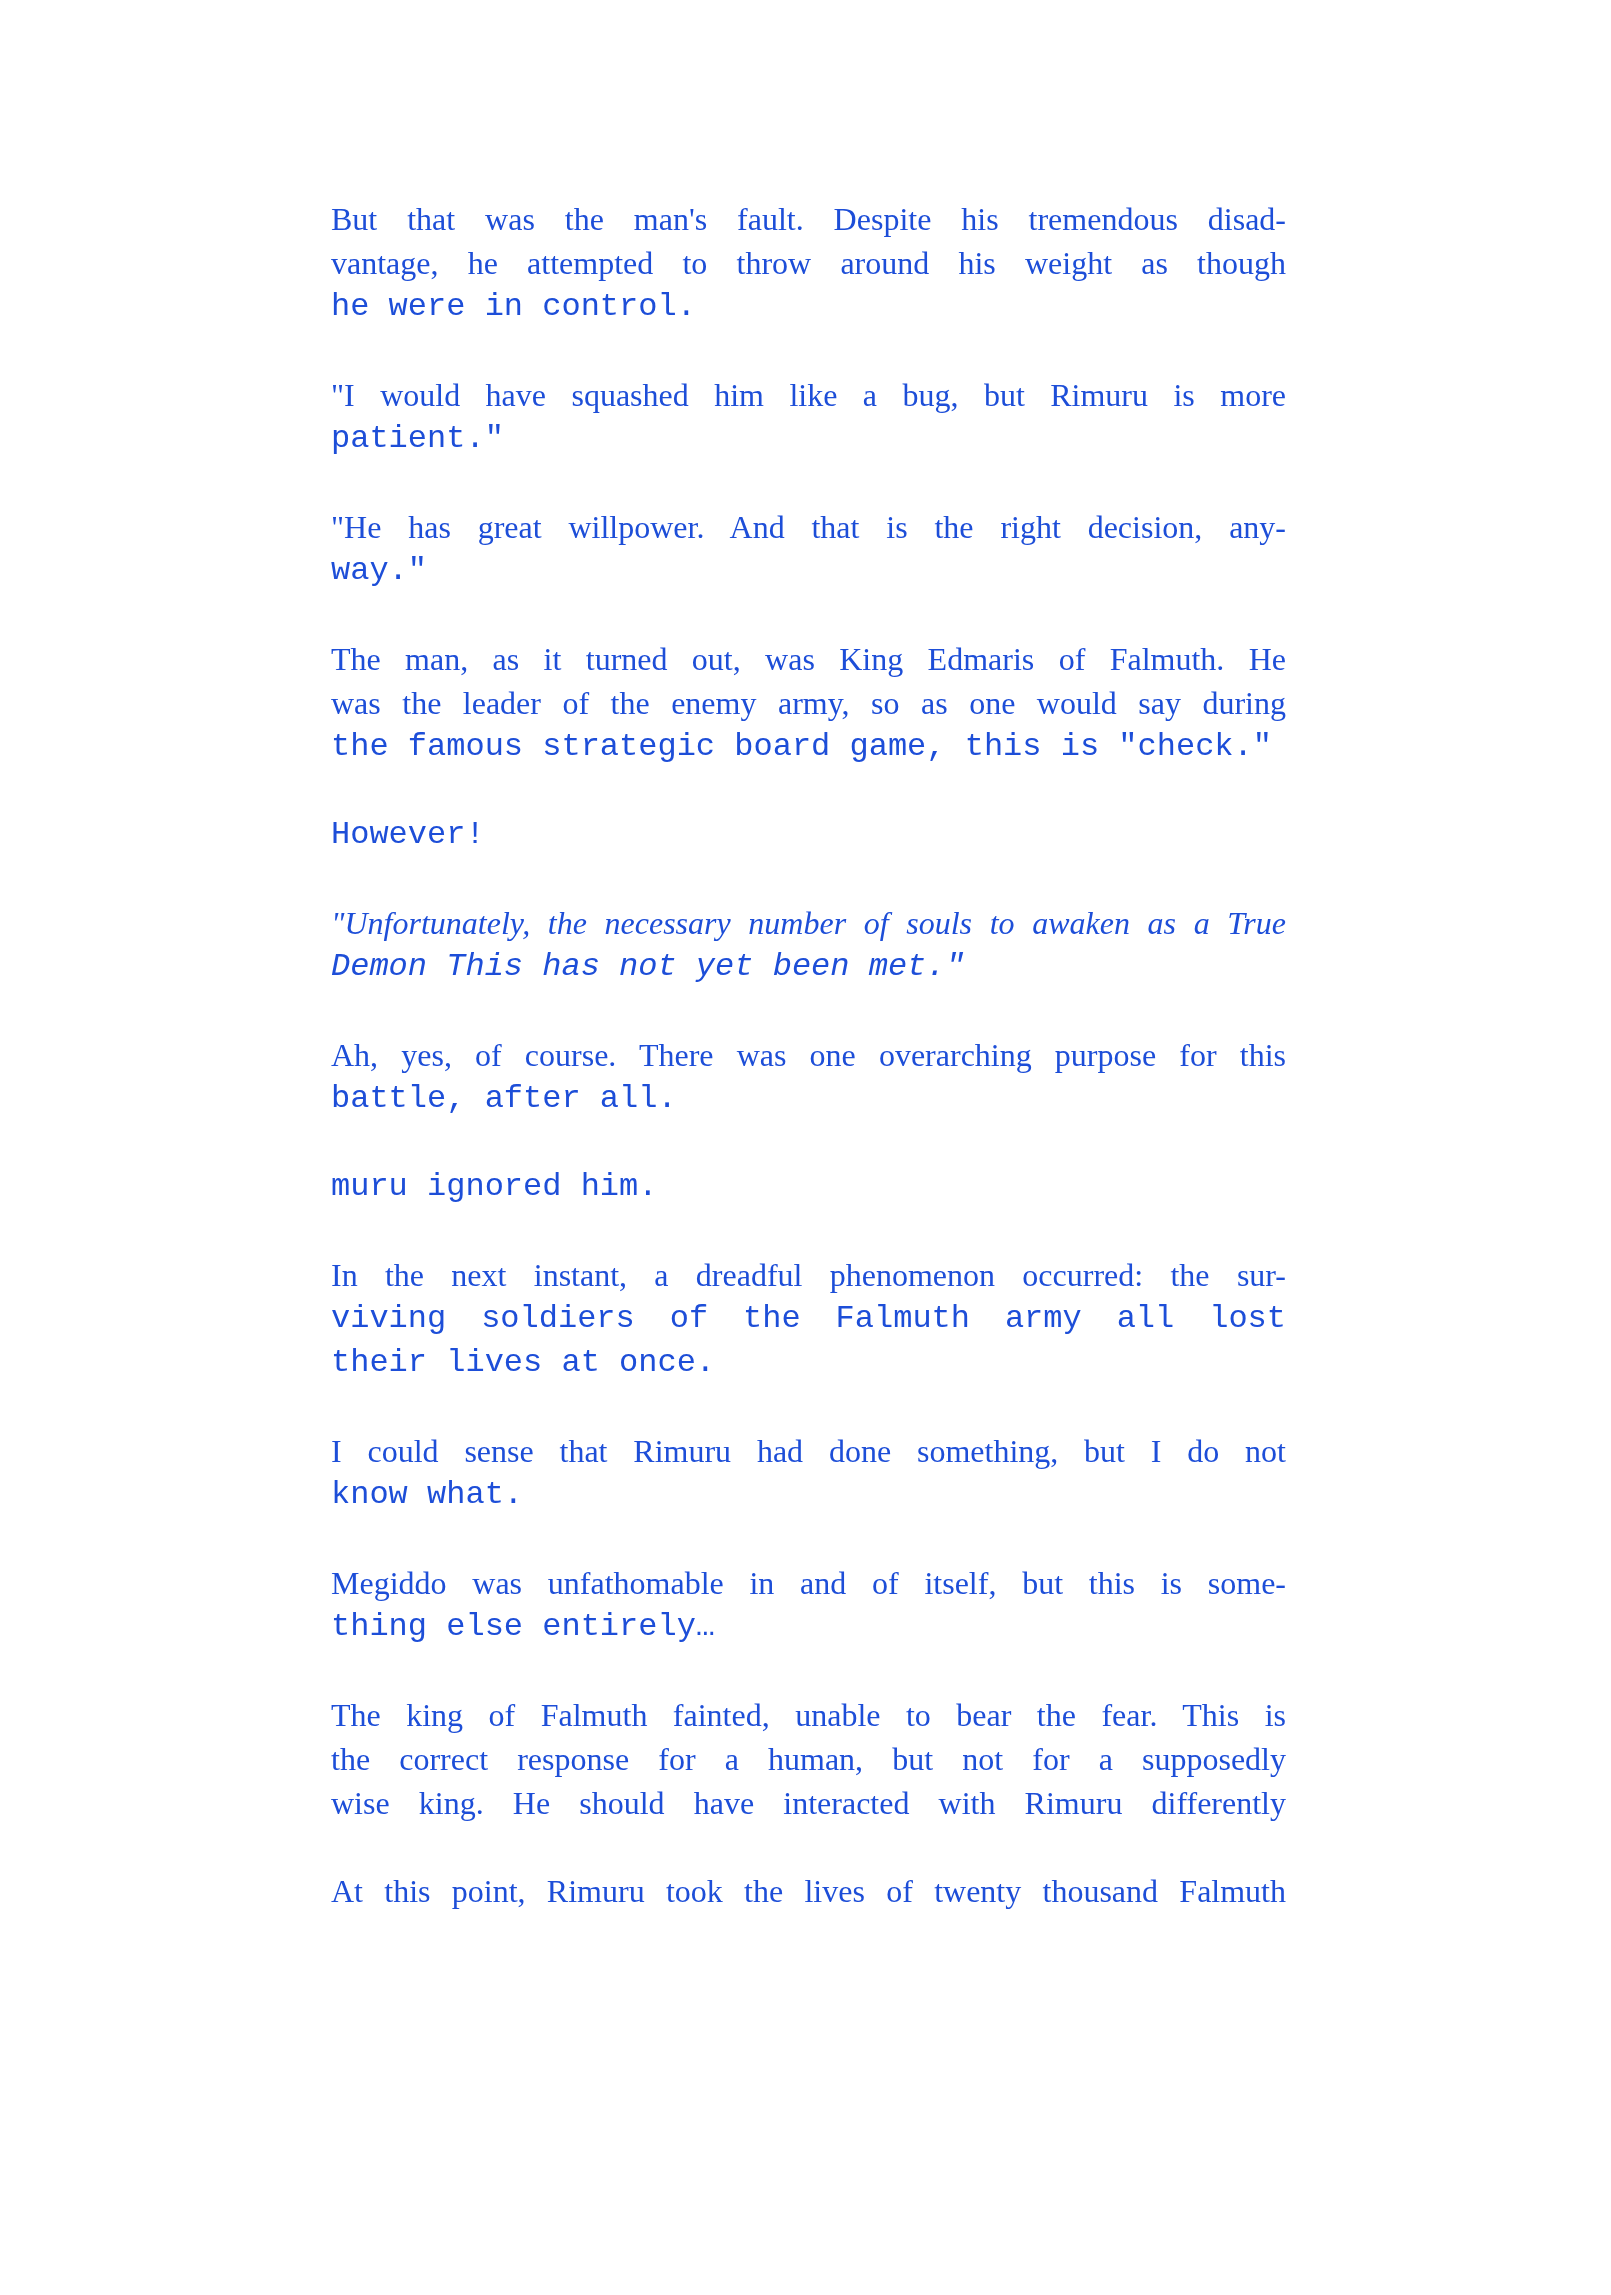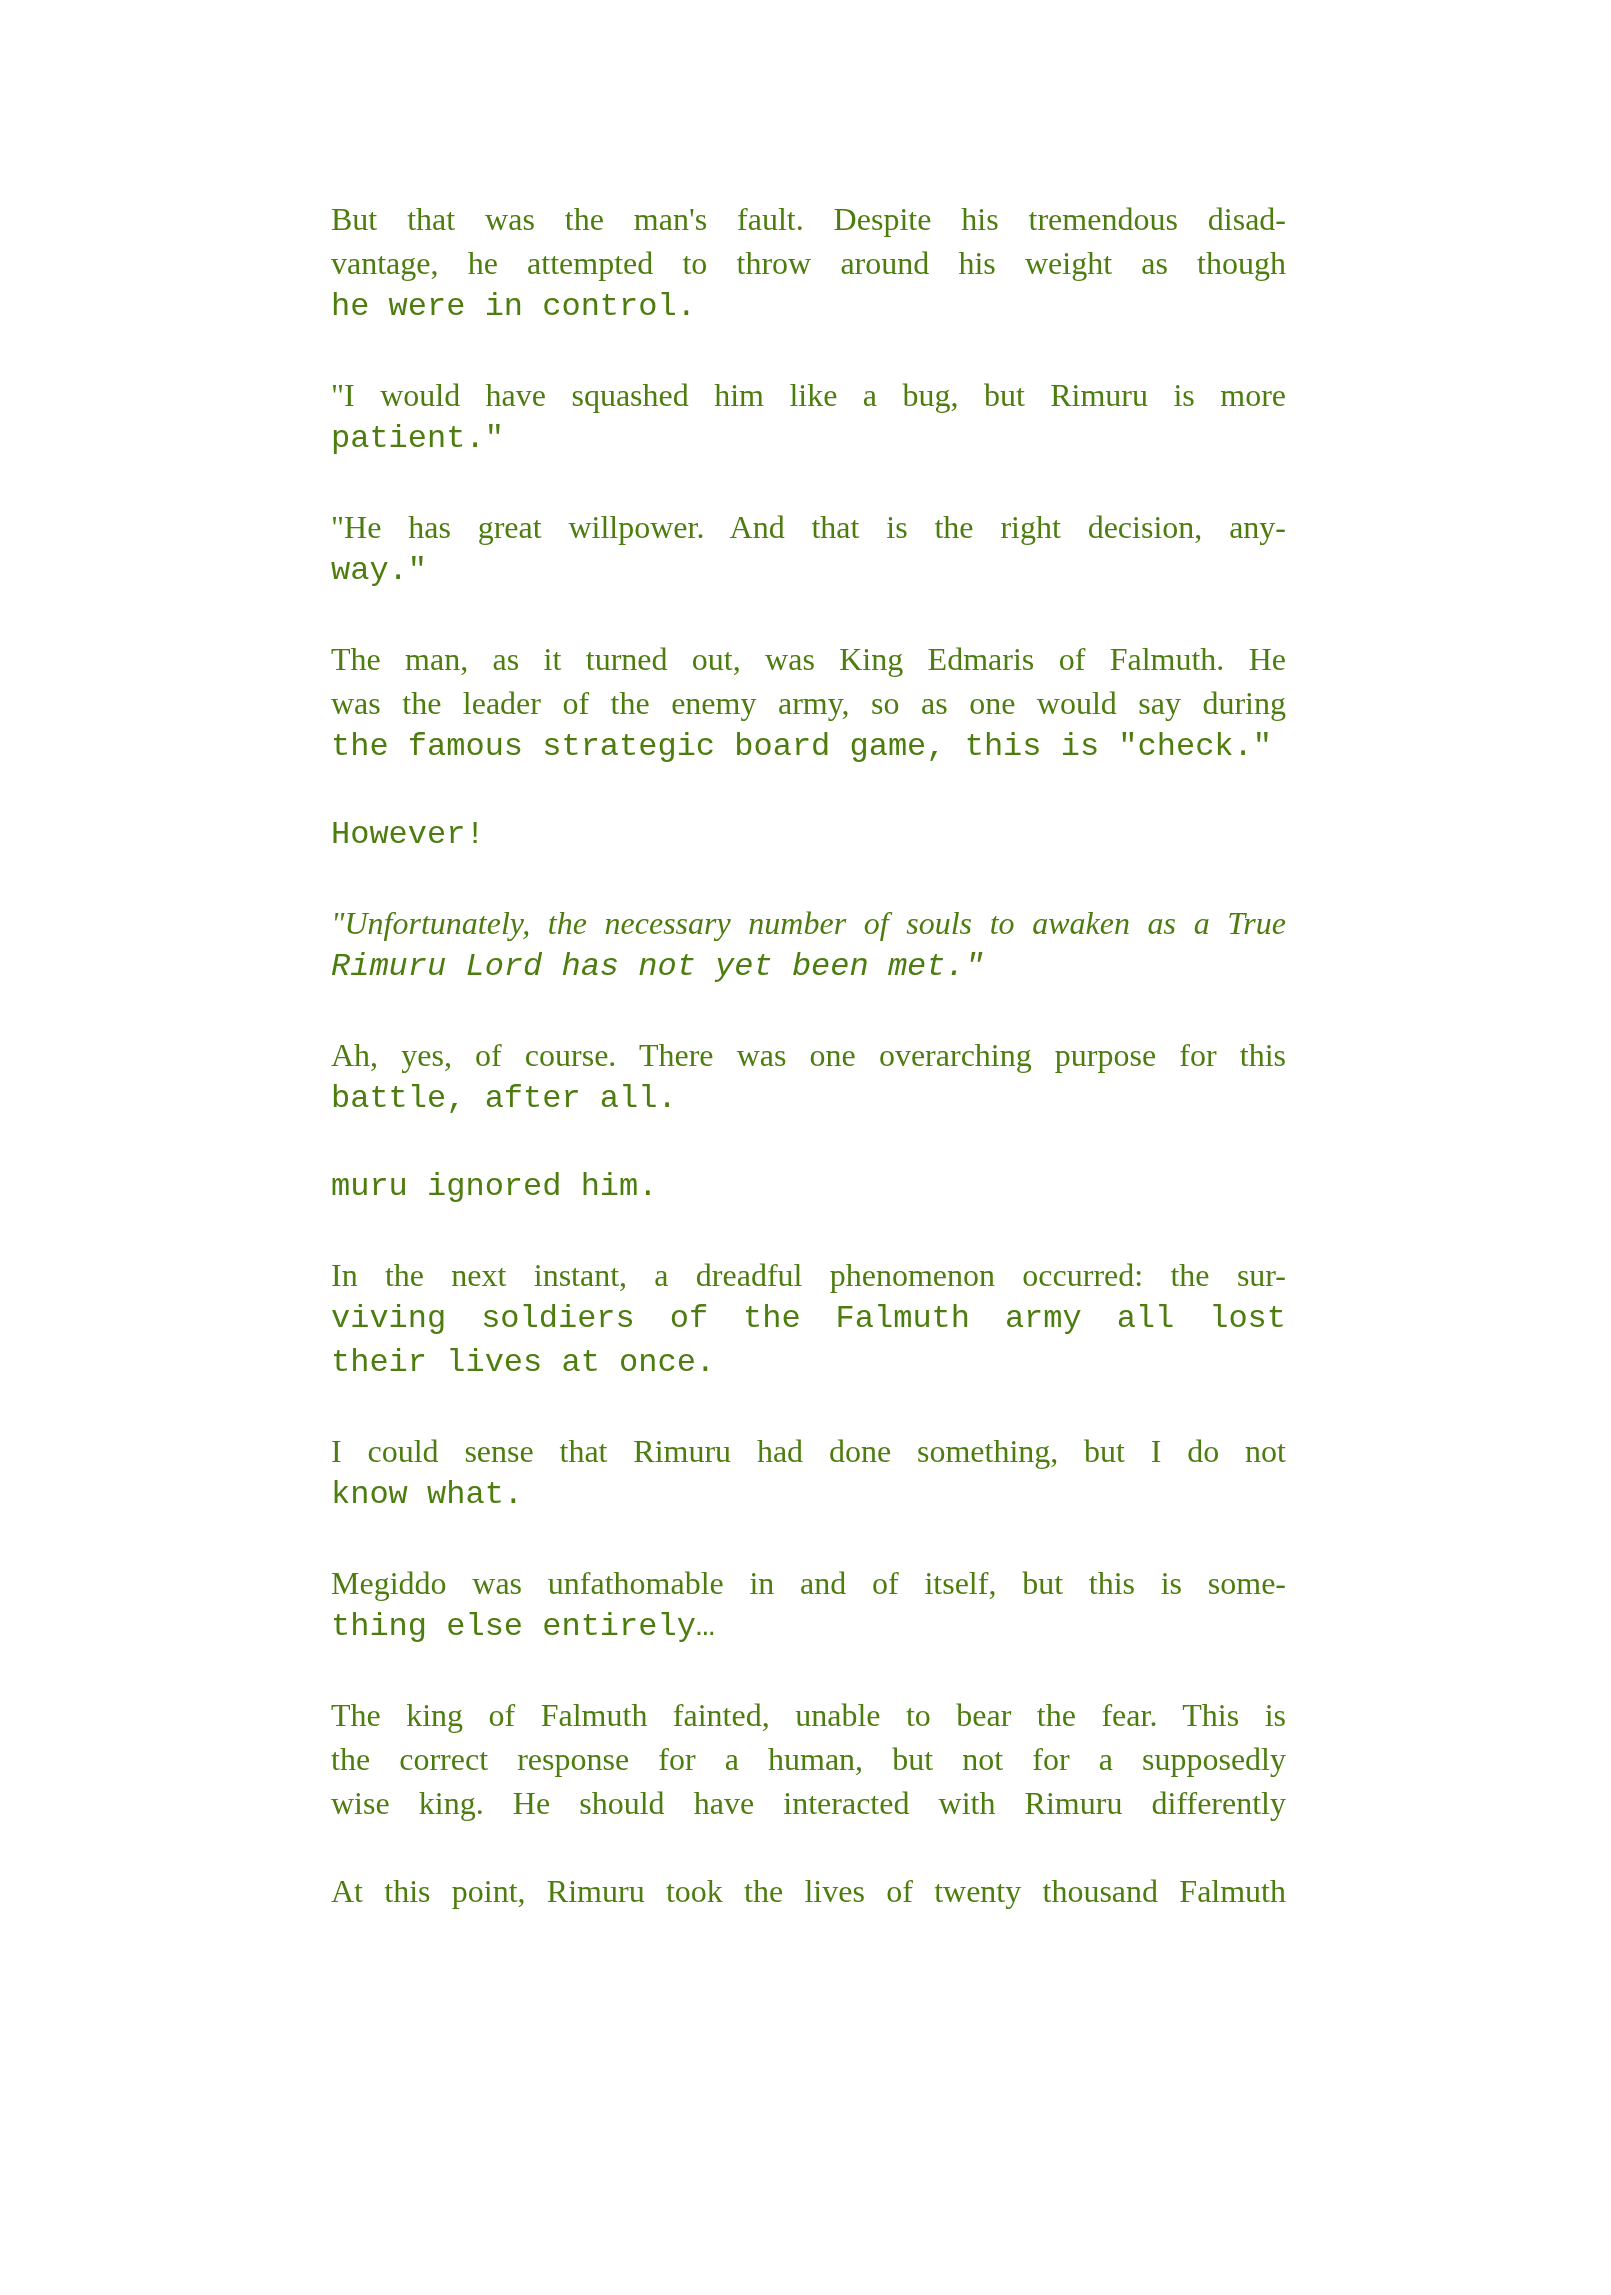--- a/index.html
+++ b/index.html
@@ -36,21 +36,21 @@
   }
   .line.last {
     text-align-last: left;
     font-family: Liberation Mono, monospace;
   }
 </style>
 </head>
 <body style="background: rgb(255, 255, 255);">
 
 <main class="page">
-  <div id="text-block" style="color: #4d7c0f;">
+  <div id="text-block" style="color: #1d4ed8;">
       <div class="para">
         <div class="line">But that was the man's fault. Despite his tremendous disad-</div>
         <div class="line">vantage, he attempted to throw around his weight as though</div>
         <div class="line last">he were in control.</div>
       </div>
       <div class="para">
         <div class="line">"I would have squashed him like a bug, but Rimuru is more</div>
         <div class="line last">patient."</div>
       </div>
       <div class="para">
@@ -60,21 +60,21 @@
       <div class="para">
         <div class="line">The man, as it turned out, was King Edmaris of Falmuth. He</div>
         <div class="line">was the leader of the enemy army, so as one would say during</div>
         <div class="line last">the famous strategic board game, this is "check."</div>
       </div>
       <div class="para">
         <div class="line last">However!</div>
       </div>
       <div class="para italic">
         <div class="line">"Unfortunately, the necessary number of souls to awaken as a True</div>
-        <div class="line last">Rimuru Lord has not yet been met."</div>
+        <div class="line last">Demon This has not yet been met."</div>
       </div>
       <div class="para">
         <div class="line">Ah, yes, of course. There was one overarching purpose for this</div>
         <div class="line last">battle, after all.</div>
       </div>
       <div class="para">
         <div class="line last">muru ignored him.</div>
       </div>
       <div class="para">
         <div class="line">In the next instant, a dreadful phenomenon occurred: the sur-</div>

